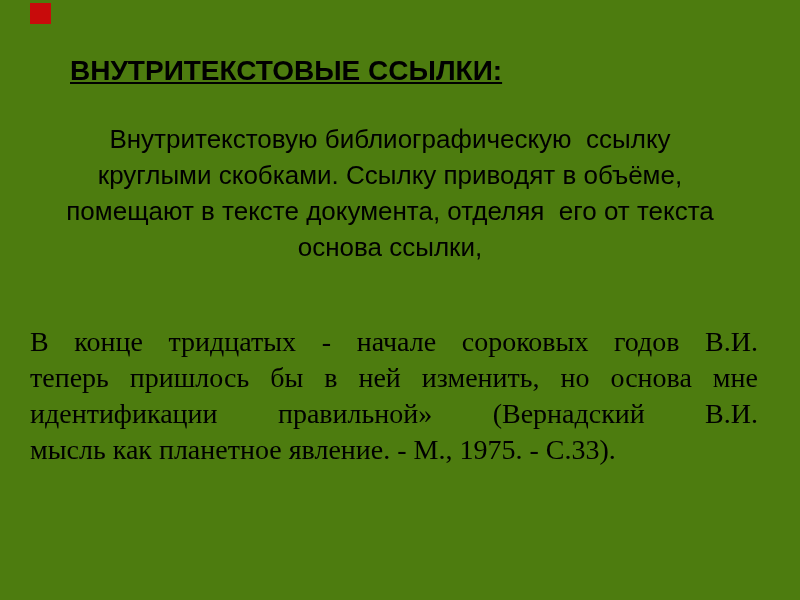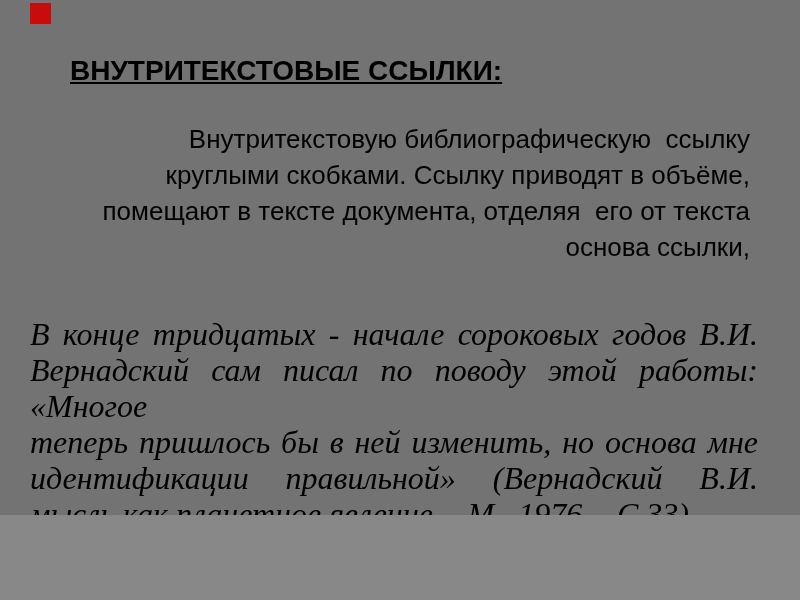--- a/index.html
+++ b/index.html
@@ -1,20 +1,20 @@
 <!DOCTYPE html>
 <html lang="ru"><head>
 <meta charset="utf-8">
 <style>
   html, body { margin: 0; padding: 0; background: #888; }
   #slide {
     position: relative;
     width: 800px;
-    height: 515px;
-    background: #737373;
+    height: 600px;
+    background: #4d7c0f;
     overflow: hidden;
     font-family: "Liberation Sans", sans-serif;
     color: #000000;
   }
   #accent-square {
     position: absolute;
     left: 30px;
     top: 3px;
     width: 21px;
     height: 21px;
@@ -34,31 +34,30 @@
     position: absolute;
     left: 30px;
     top: 121px;
     width: 720px;
     font-family: "Liberation Sans", sans-serif;
     font-size: 26px;
     line-height: 36px;
   }
   #intro-paragraph .text-line {
     white-space: pre-wrap; 
-    text-align: right;
+    text-align: center;
   }
   #quote-paragraph {
     position: absolute;
     left: 30px;
-    top: 316px;
+    top: 324px;
     width: 728px;
     font-family: "Liberation Serif", serif;
-    font-size: 32px;
+    font-size: 28px;
     line-height: 36px;
-    font-style: italic;
   }
   #quote-paragraph .text-line {
     text-align: justify;
     text-align-last: justify; 
   }
   #quote-paragraph .text-line.last {
     text-align-last: left;
   }
 </style>
 </head>
@@ -72,19 +71,18 @@
 
   <div id="intro-paragraph">
     <div class="text-line">Внутритекстовую библиографическую  ссылку</div>
     <div class="text-line">круглыми скобками. Ссылку приводят в объёме,</div>
     <div class="text-line">помещают в тексте документа, отделяя  его от текста</div>
     <div class="text-line">основа ссылки,</div>
   </div>
 
   <div id="quote-paragraph">
     <div class="text-line">В конце тридцатых - начале сороковых годов В.И.</div>
-    <div class="text-line">Вернадский сам писал по поводу этой работы: «Многое</div>
     <div class="text-line">теперь пришлось бы в ней изменить, но основа мне</div>
     <div class="text-line">идентификации правильной» (Вернадский В.И.</div>
-    <div class="text-line last">мысль как планетное явление. - М., 1976. - С.33).</div>
+    <div class="text-line last">мысль как планетное явление. - М., 1975. - С.33).</div>
   </div>
 
 </div>
 
 </body></html>

